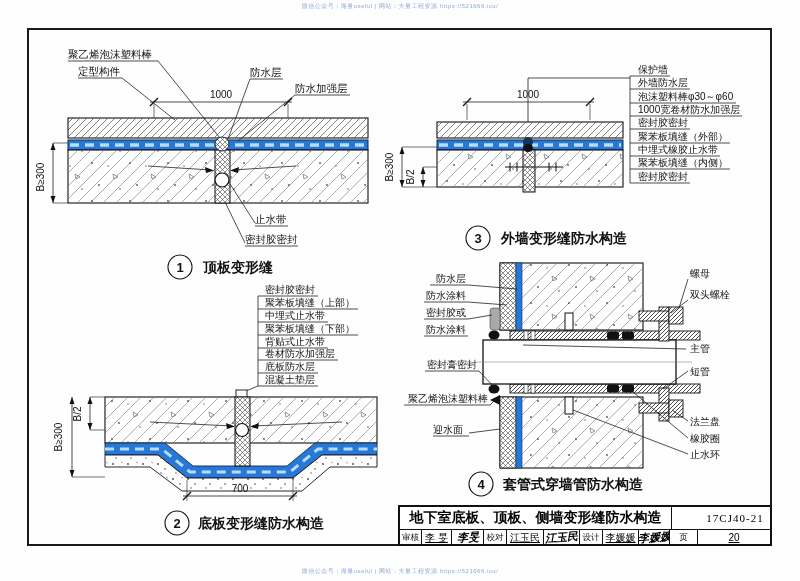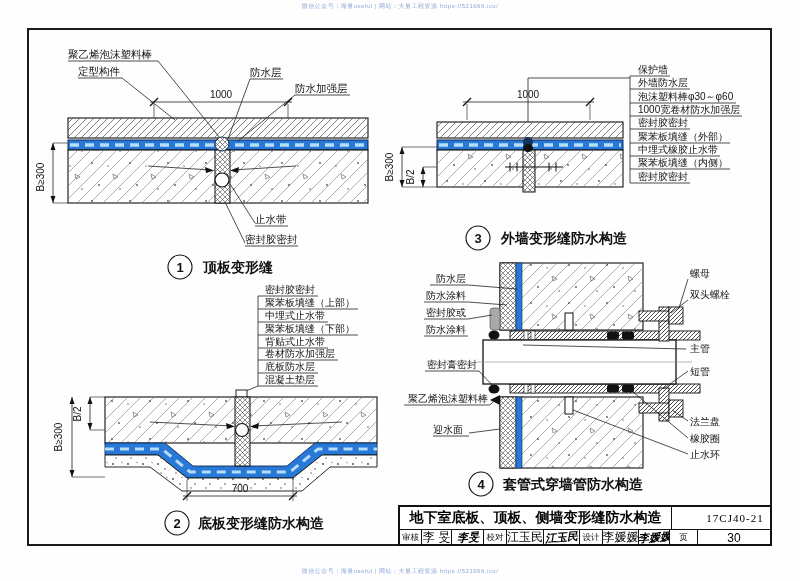--- a/index.html
+++ b/index.html
@@ -27,21 +27,21 @@
   .tb .r{display:flex;box-sizing:border-box;}
   .tb .r1{height:23px;border-bottom:1px solid #111;}
   .tb .r2{height:15px;}
   .tb .c{box-sizing:border-box;border-right:1px solid #111;display:flex;align-items:center;
          justify-content:center;overflow:hidden;white-space:nowrap;}
   .tb .c:last-child{border-right:none;}
   .tb .t-title{width:272px;font-size:14px;font-weight:700;letter-spacing:0px;}
   .tb .t-al{width:28px;font-size:8.5px;margin-top:24px;}
   .tb .t-an{width:70px;font-size:11px;font-family:Liberation Serif, serif;letter-spacing:1px;}
   .tb .s-lab{font-size:8.5px;color:#111;text-align:center;}
-  .tb .s-name{font-size:12px;}
+  .tb .s-name{font-size:10px;text-decoration:underline;}
   .tb .sig{font-size:11px;font-style:italic;font-weight:700;transform:rotate(-4deg);}
 </style>
 </head>
 <body>
 
 <div class="page">
 
   <div class="wm wm-top">微信公众号：海量useful | 网站：大量工程资源 https://521666.icu/</div>
   <div class="frame"></div>
 
@@ -383,18 +383,18 @@
       <div class="c s-name" style="width:37px">江玉民</div>
       <div class="c" style="width:36px">
           <span class="sig">江玉民</span>
         </div>
       <div class="c s-lab" style="width:23px">设计</div>
       <div class="c s-name" style="width:36px">李媛媛</div>
       <div class="c" style="width:31px">
           <span class="sig">李媛媛</span>
         </div>
       <div class="c s-lab" style="width:28px">页</div>
-      <div class="c s-name" style="flex:1">30</div>
+      <div class="c s-name" style="flex:1">20</div>
     </div>
   </div>
 
   <div class="wm wm-bottom">微信公众号：海量useful | 网站：大量工程资源 https://521666.icu/</div>
 </div>
 
 </body></html>

